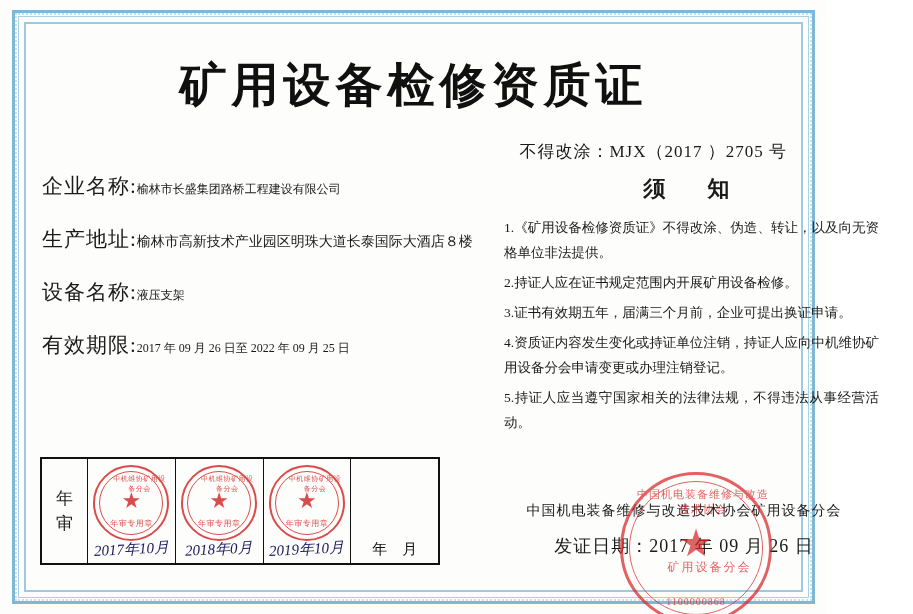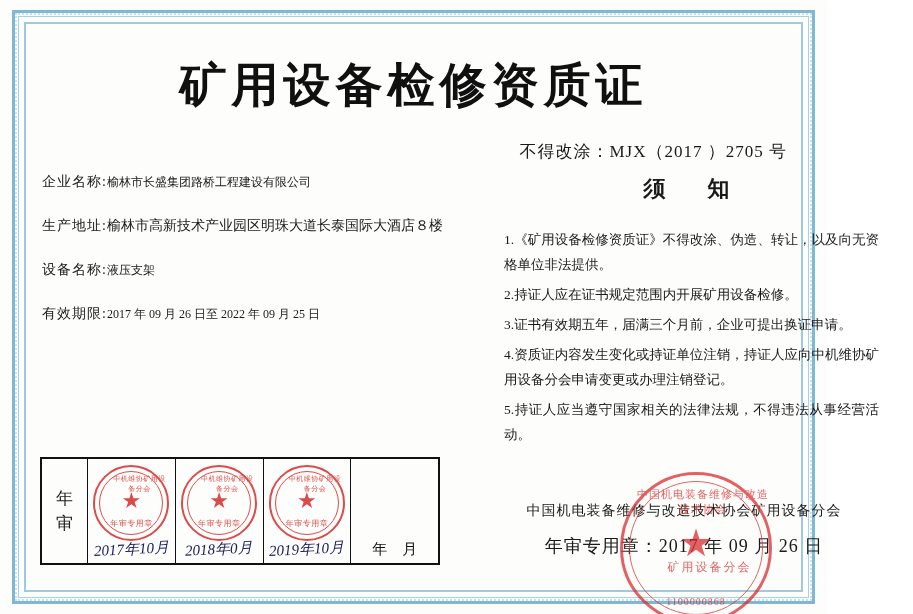--- a/index.html
+++ b/index.html
@@ -79,21 +79,21 @@
     position: absolute;
     left: 8px;
     top: 140px;
     width: 430px;
   }
   .field {
     margin-bottom: 25px;
     white-space: nowrap;
   }
   .field-label {
-    font-size: 14px;
+    font-size: 21px;
     letter-spacing: 1px;
   }
   .field-value {
     font-size: 17px;
     letter-spacing: 0px;
   }
   .field-value.small {
     font-size: 14px;
   }
   .field-value.mid {
@@ -105,21 +105,21 @@
     position: absolute;
     left: 470px;
     top: 142px;
     width: 375px;
   }
   .notice-title {
     text-align: center;
     font-size: 22px;
     letter-spacing: 10px;
     font-weight: bold;
-    margin-bottom: 24px;
+    margin-bottom: 12px;
   }
   .notice-item {
     font-size: 13.5px;
     line-height: 1.85;
     margin-bottom: 5px;
     text-align: justify;
   }
 
   
   .review-table {
@@ -366,21 +366,21 @@
       </div>
 
       <div class="review-cell">
         <div class="review-date blank">年　月</div>
       </div>
     </div>
 
     <div class="issuer">
       <div class="issuer-name">中国机电装备维修与改造技术协会矿用设备分会</div>
       <div class="issue-date">
-        <span>年审专用章：</span><span>2017 年 09 月 26 日</span>
+        <span>发证日期：</span><span>2017 年 09 月 26 日</span>
       </div>
     </div>
 
     <div class="official-seal">
       <div class="arc-top">中国机电装备维修与改造技术协会</div>
       <div class="big-star">★</div>
       <div class="arc-mid">矿用设备分会</div>
       <div class="arc-bottom">1100000868</div>
     </div>
 

